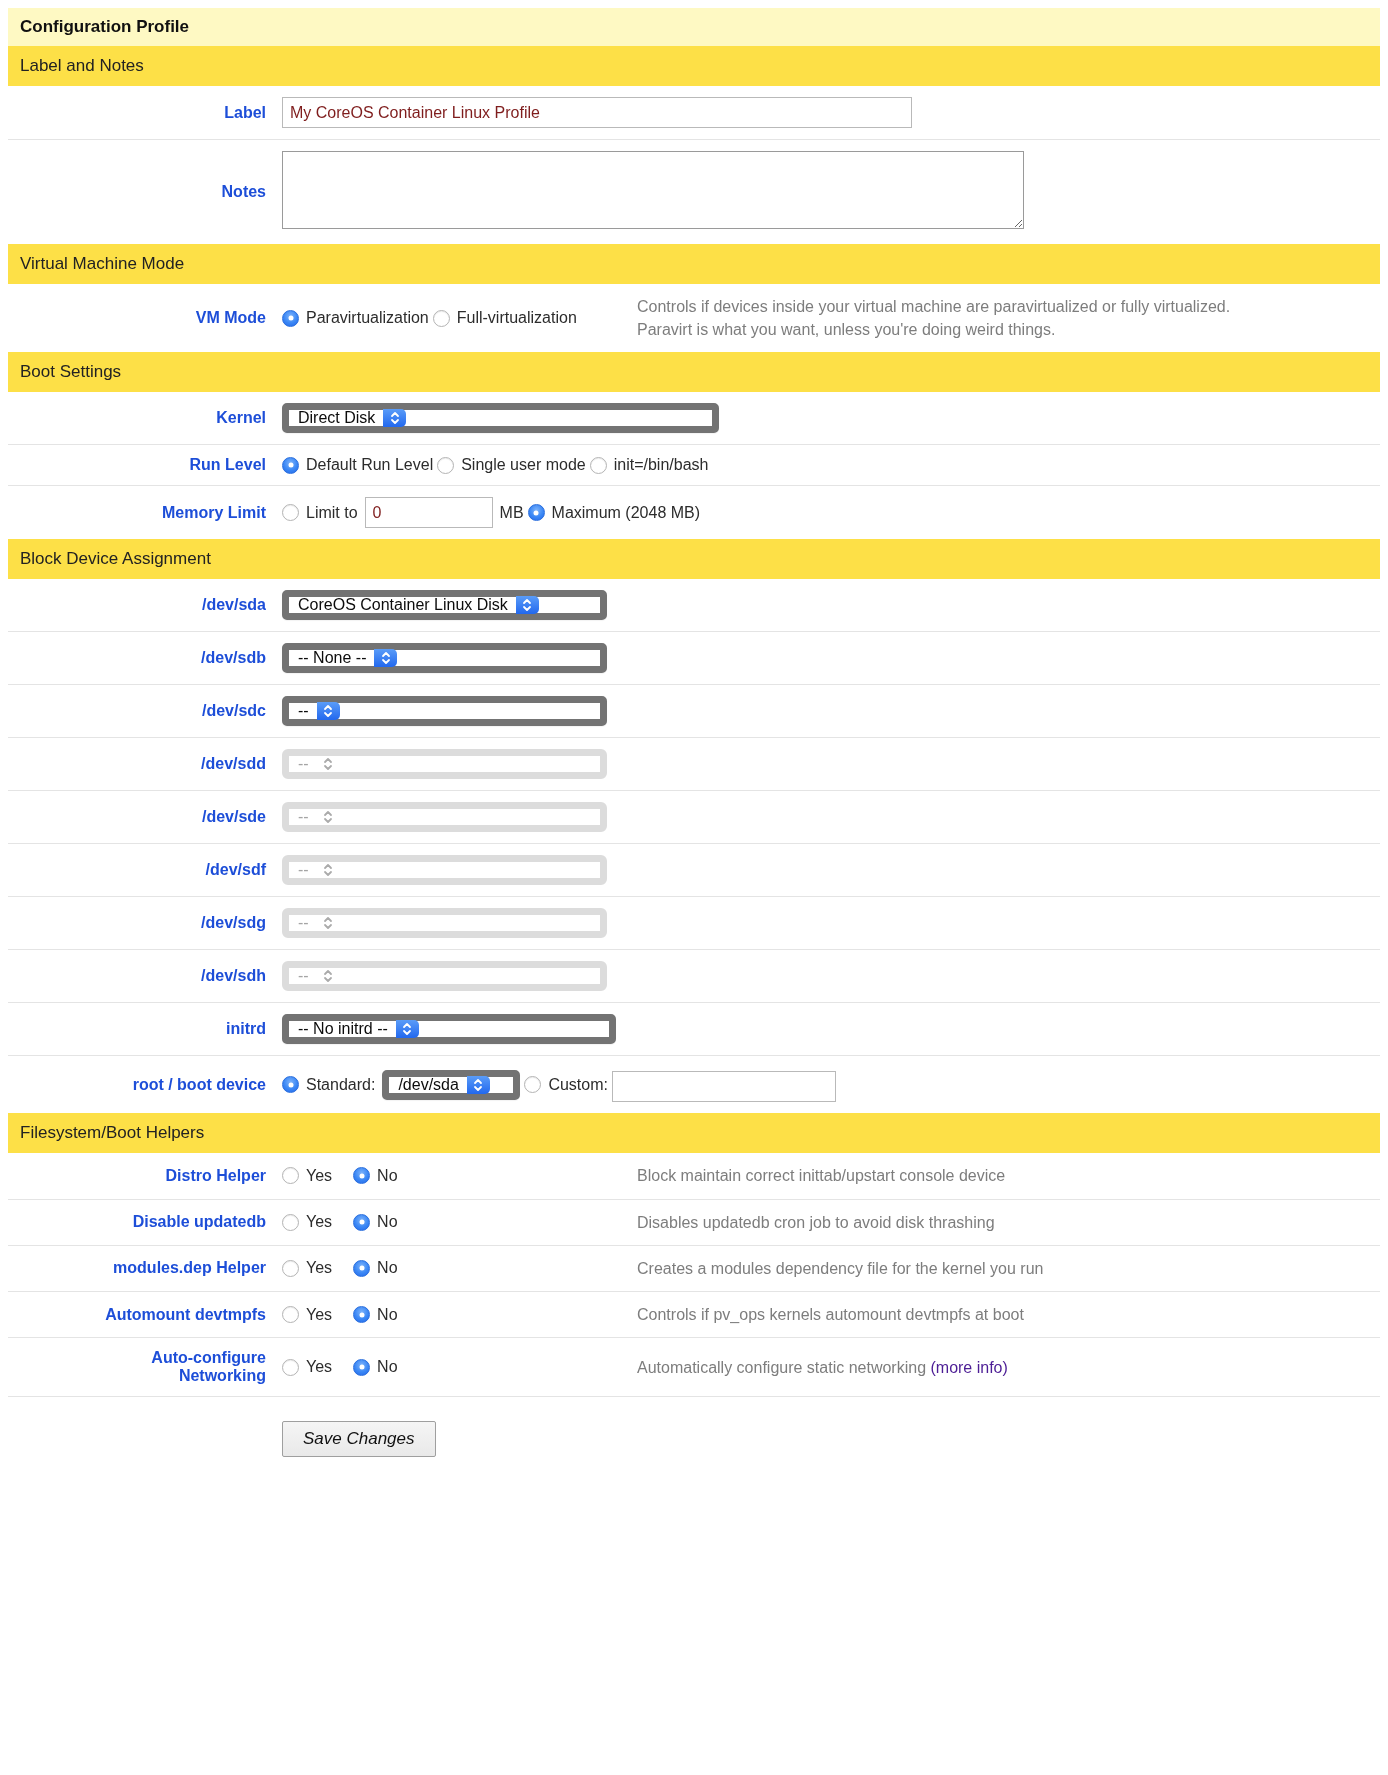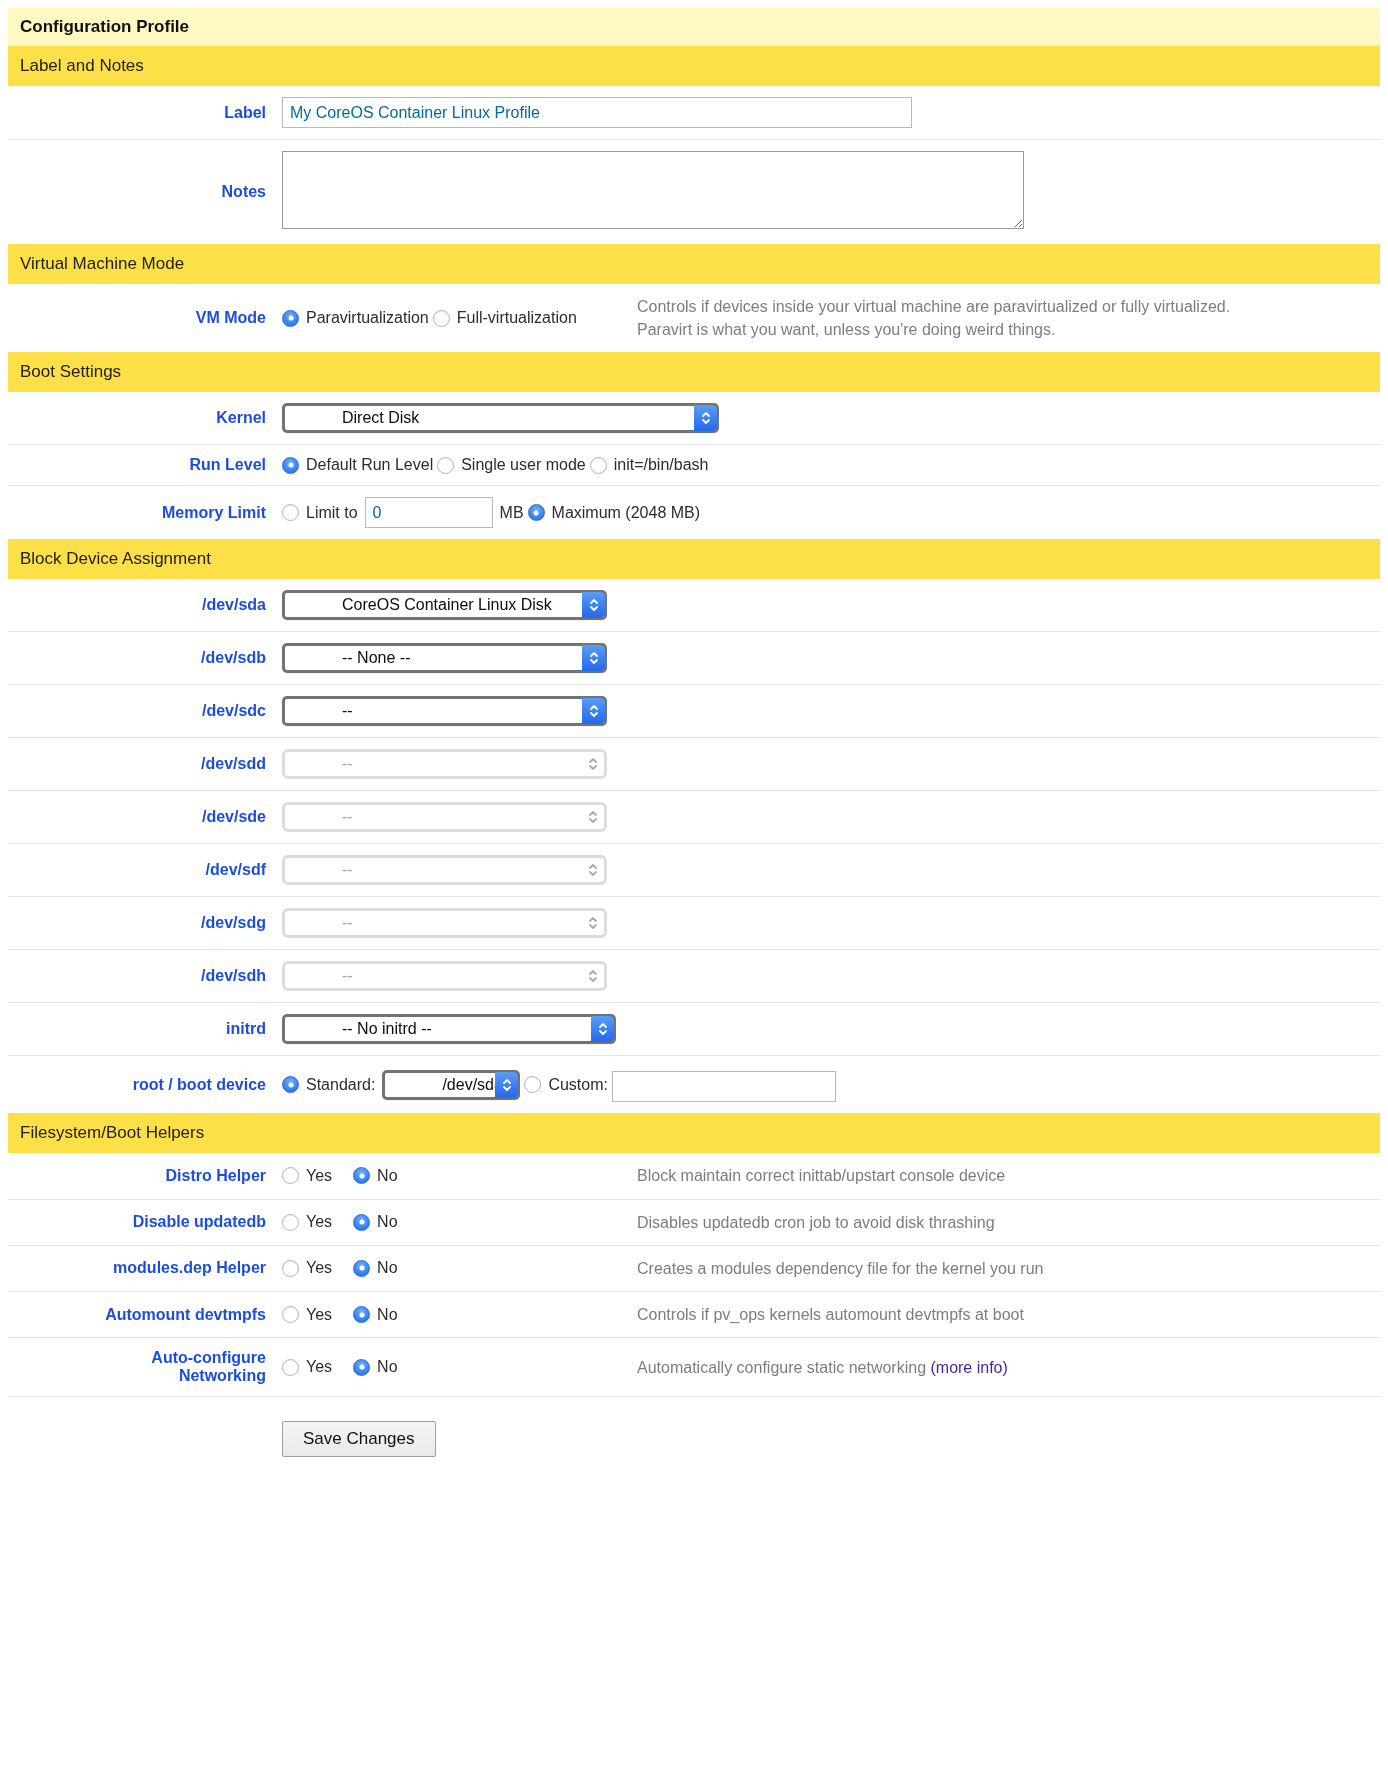--- a/index.html
+++ b/index.html
@@ -14,62 +14,62 @@
   .row{display:flex;align-items:center;border-bottom:1px solid #e4e4e4;padding:11px 0;}
   .row.no-line{border-bottom:none;}
   .lbl{width:258px;padding-right:16px;flex:none;text-align:right;font-weight:bold;color:#1d4ed8;}
   .ctl{width:355px;flex:none;}
   .ctl.wide{width:auto;flex:1;}
   .help{flex:1;color:#7d7d7d;line-height:1.45;padding-right:14px;}
   .stack{display:flex;flex-direction:row;gap:4px;}
   .inline{display:flex;align-items:center;gap:7px;}
 
   
-  input[type=text]{font-family:inherit;font-size:16px;color:#0369a1;border:1px solid #b9b9b9;
+  input[type=text]{font-family:inherit;font-size:16px;color:#7f1d1d;border:1px solid #b9b9b9;
     background:#fff;padding:4px 7px;box-sizing:border-box;height:31px;}
   textarea{font-family:inherit;font-size:16px;border:1px solid #9a9a9a;background:#fff;
     width:742px;height:78px;box-sizing:border-box;resize:both;}
   .in-label{width:630px;}
   .in-mem{width:128px;}
   .in-custom{width:224px;margin-top:4px;}
 
   
   .radio{width:17px;height:17px;border-radius:50%;background:#fff;border:1px solid #b4b4b4;
     box-sizing:border-box;flex:none;display:inline-block;position:relative;
     box-shadow:inset 0 1px 1px rgba(0,0,0,.08);}
   .radio.on{border:1px solid #2a6edd;
     background:radial-gradient(circle at 50% 35%, #7db3fa 0%, #3a87f5 55%, #2468ea 100%);box-shadow:none;}
   .radio.on::after{content:"";position:absolute;left:50%;top:50%;width:5px;height:5px;
     border-radius:50%;background:#fff;transform:translate(-50%,-50%);}
   .optlabel{color:#2c2c2c;}
 
   
-  .select{display:inline-flex;align-items:center;justify-content:space-between;
-    height:30px;border:3px solid #737373;border-radius:5px;background:#fff;
-    box-sizing:border-box;box-shadow:0 1px 1px rgba(0,0,0,.05);cursor:default;padding-left:48px;}
+  .select{display:inline-flex;align-items:center;justify-content:flex-start;
+    height:30px;border:7px solid #737373;border-radius:5px;background:#fff;
+    box-sizing:border-box;box-shadow:0 1px 1px rgba(0,0,0,.05);cursor:default;}
   .select .txt{padding:0 8px 0 9px;color:#0c0c0c;white-space:nowrap;overflow:hidden;}
   .stepper{width:23px;align-self:stretch;margin:-1px -1px -1px 0;border-radius:0 5px 5px 0;
     background:linear-gradient(#5a9cf8,#2268ee);display:flex;align-items:center;
     justify-content:center;color:#fff;flex:none;}
   .select.disabled{border-color:#dcdcdc;border-radius:6px;box-shadow:none;}
   .select.disabled .txt{color:#a5a5a5;}
   .select.disabled .stepper{background:none;color:#ababab;margin:0;}
   .w-kernel{width:437px;}
   .w-block{width:325px;}
   .w-initrd{width:334px;}
   .w-root{width:138px;}
 
   
   .yesno{display:flex;align-items:center;gap:7px;}
   .yesno .gap{width:7px;}
 
   
   .save-row{padding:24px 0 10px 274px;}
   button.save{font-family:inherit;font-size:17px;color:#111;padding:7px 20px;
-    background:linear-gradient(#f5f5f5,#e9e9e9);border:1px solid #9f9f9f;border-radius:2px;}
+    background:linear-gradient(#f5f5f5,#e9e9e9);border:1px solid #9f9f9f;border-radius:2px;font-style:italic;}
 
   a.more{color:#4c1d95;text-decoration:none;}
 </style>
 </head>
 <body>
 
 <div class="page">
 
   <div class="titlebar">Configuration Profile</div>
 

